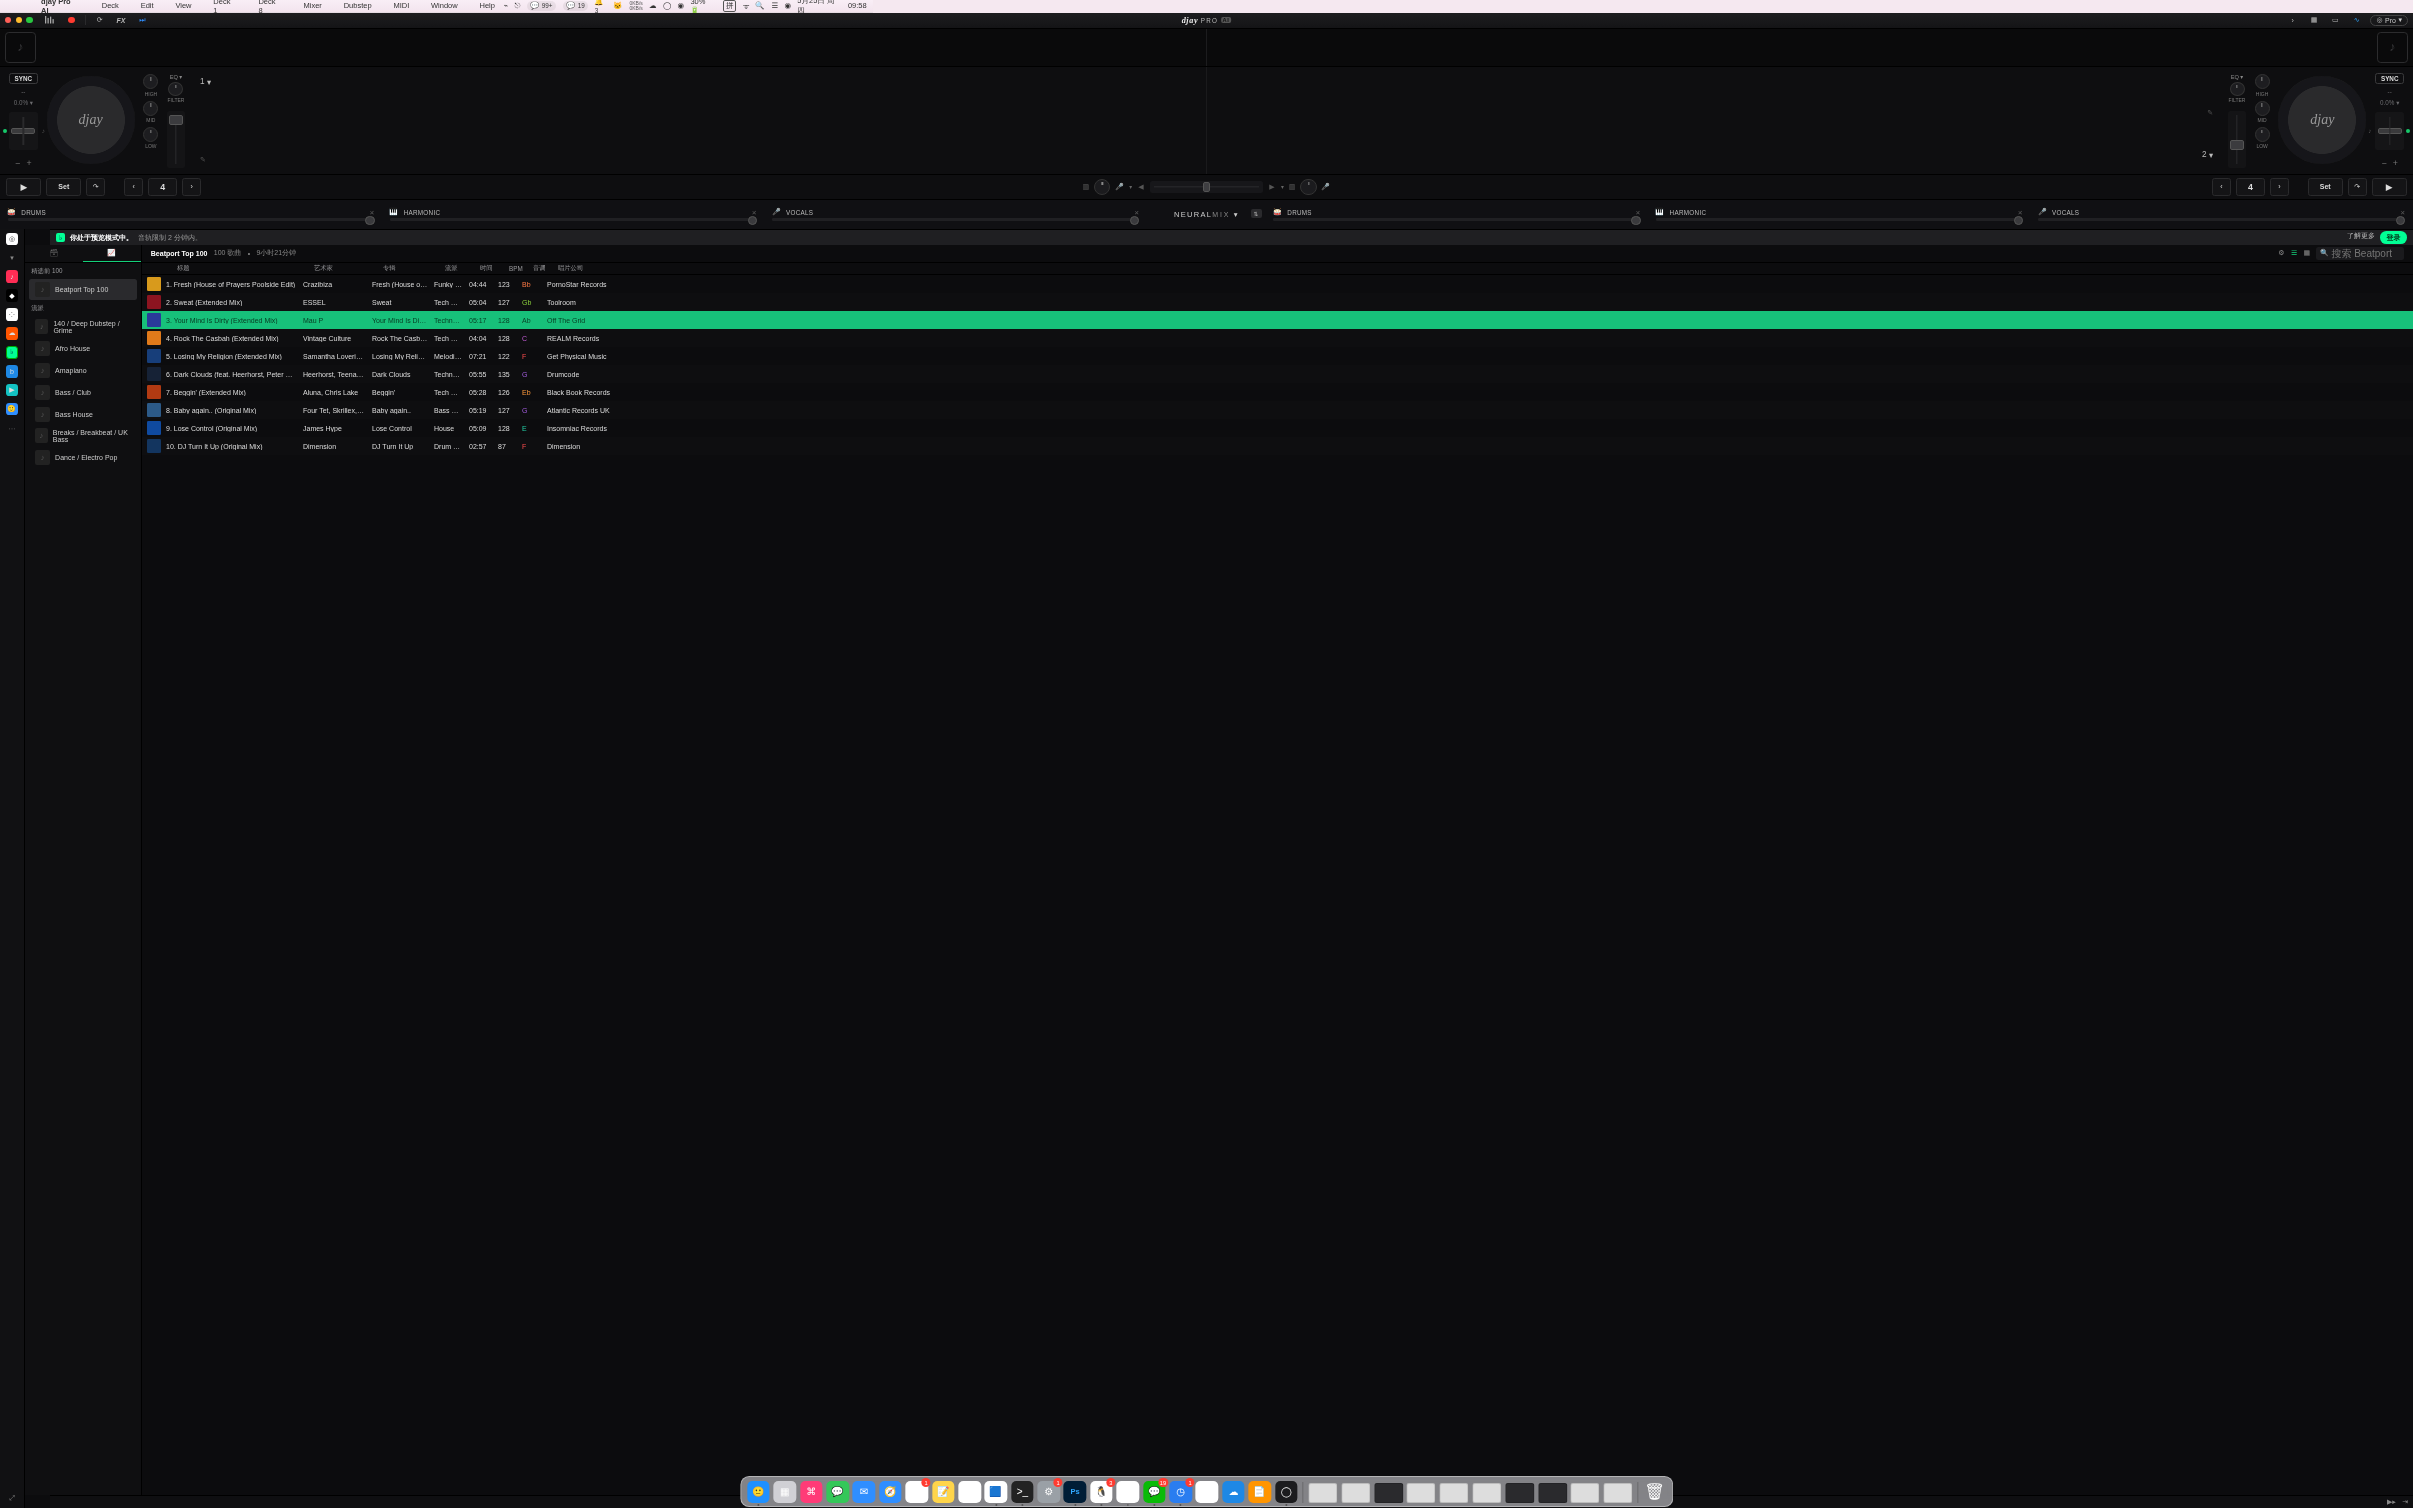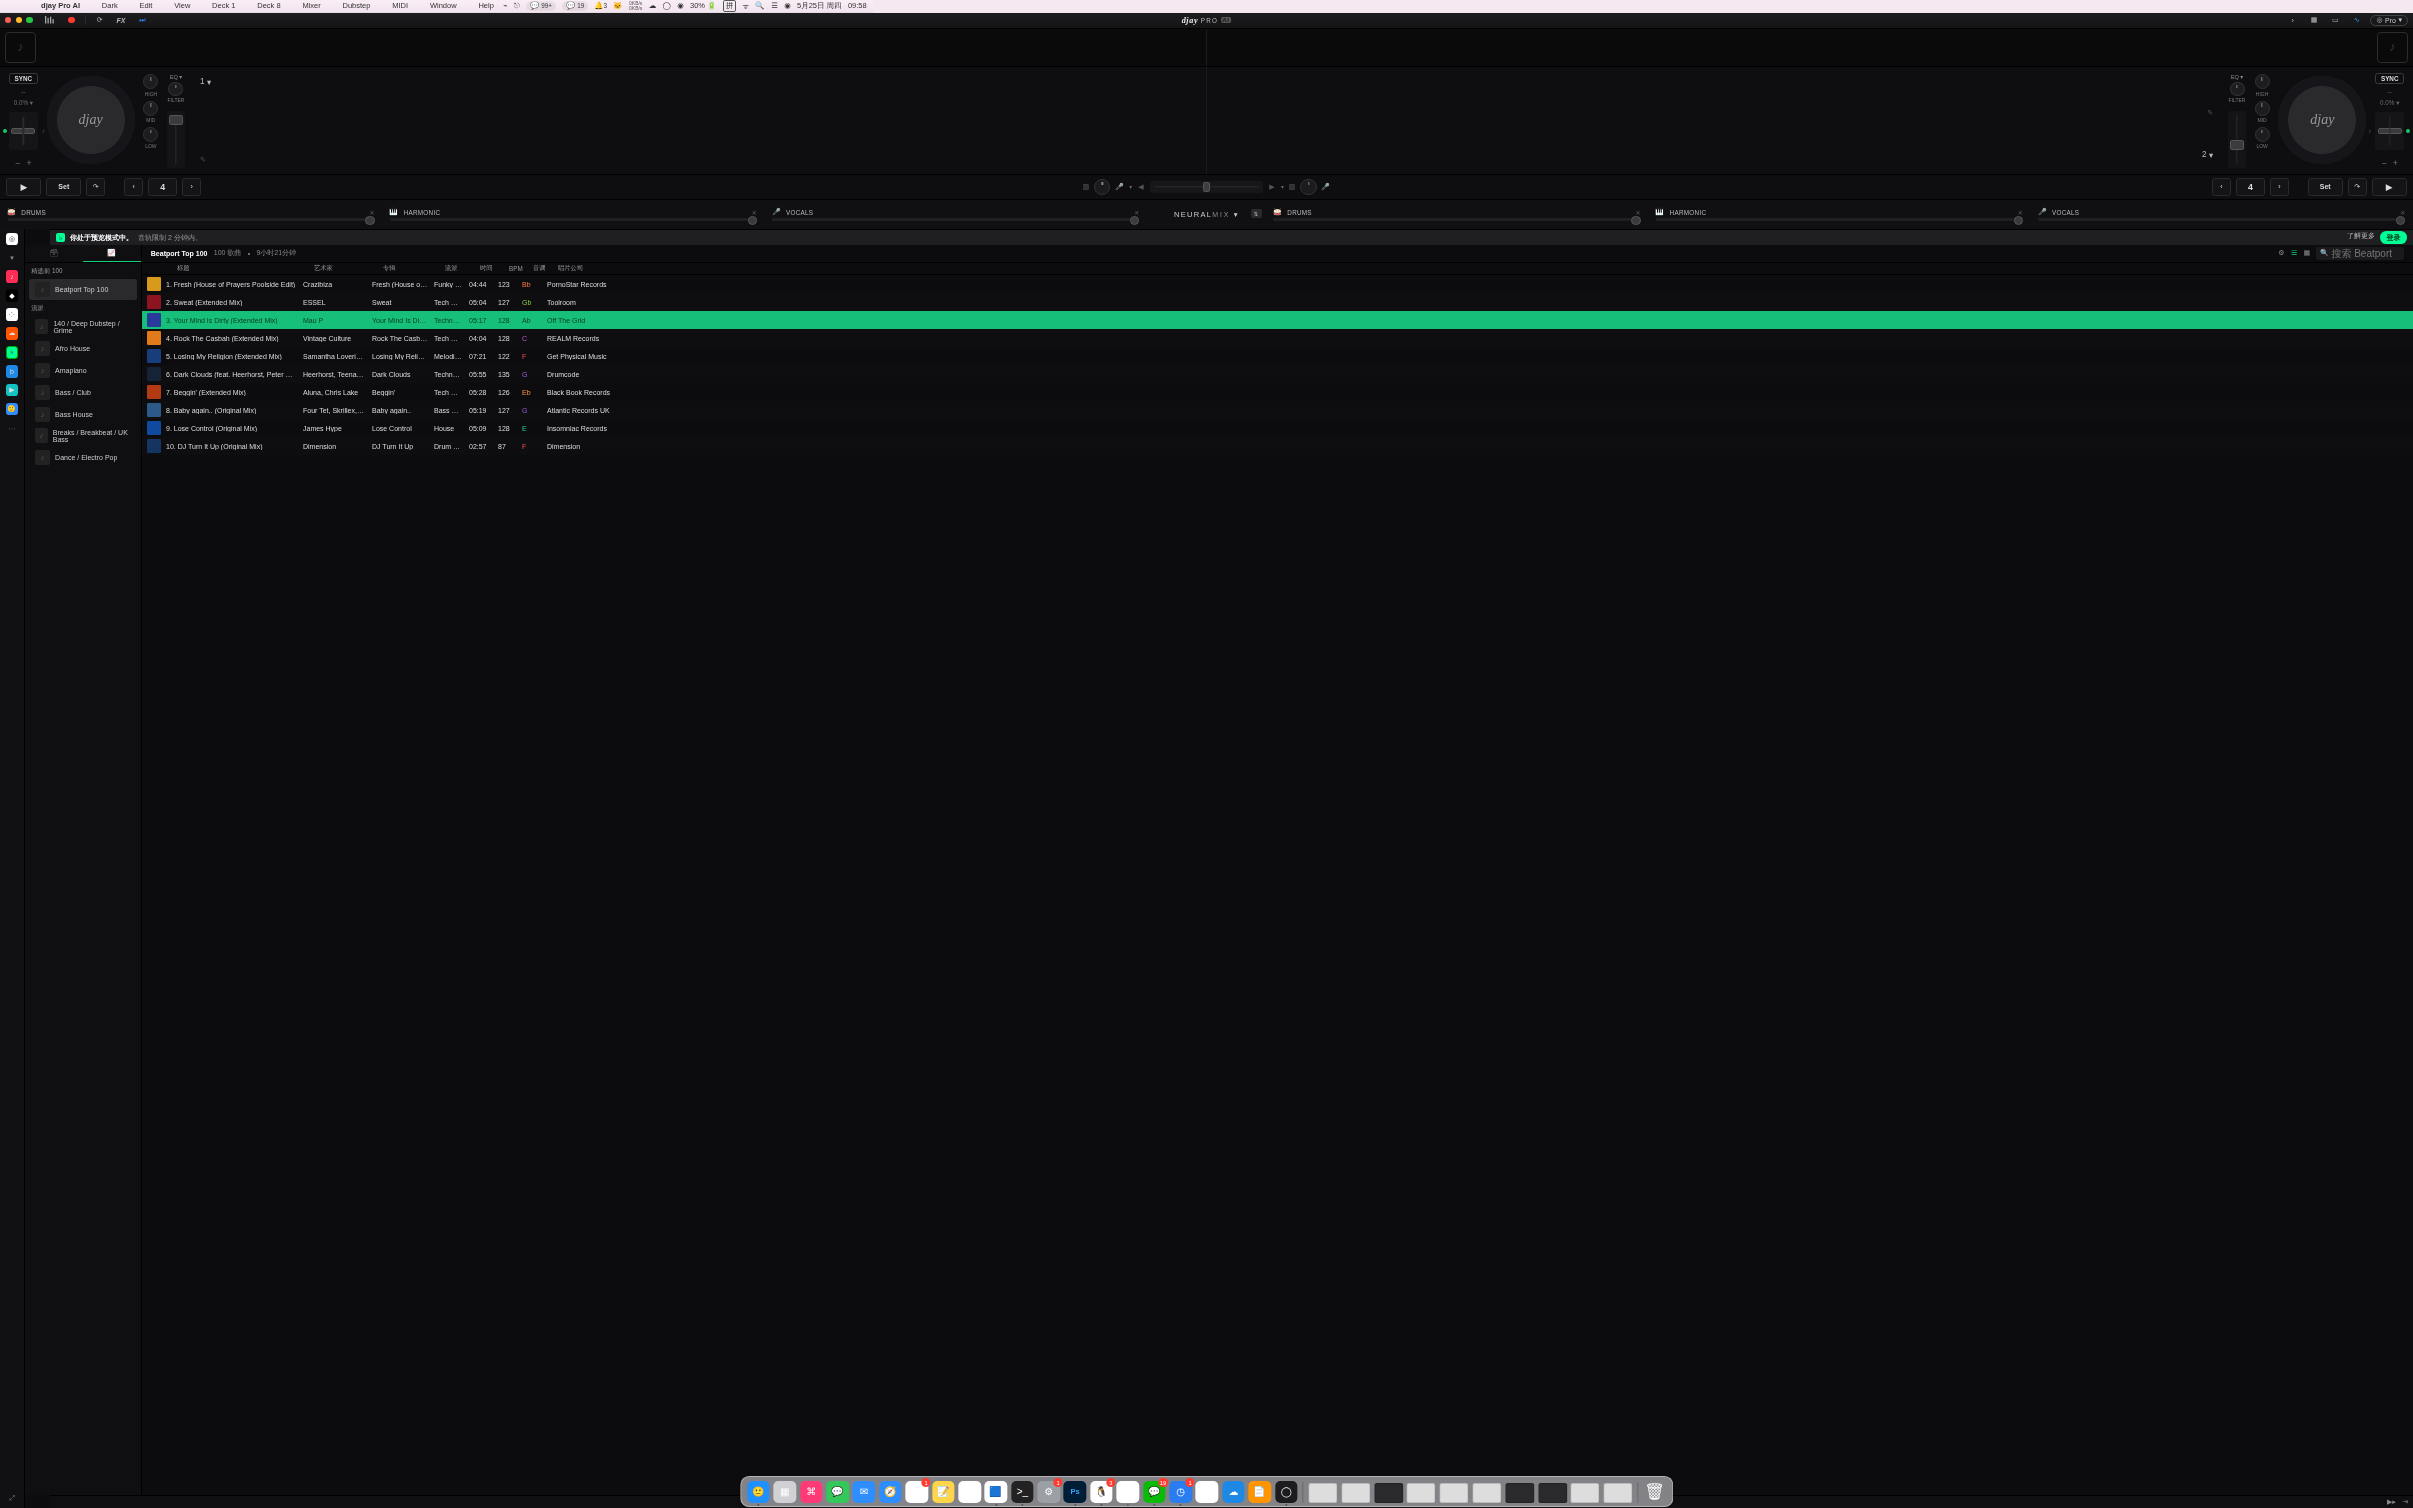--- a/index.html
+++ b/index.html
@@ -150,21 +150,21 @@
 .dthumb.dark{background:#2a2a2d;}
 
 svg{display:block;}
 </style>
 </head>
 <body>
 
 <div class="menubar">
   <span class="apple mb-item"></span>
   <span class="mb-item" style="font-weight:600">djay Pro AI</span>
-  <span class="mb-item">Dark</span>
+  <span class="mb-item">Deck</span>
   <span class="mb-item">Edit</span>
   <span class="mb-item">View</span>
   <span class="mb-item">Deck 1</span>
   <span class="mb-item">Deck 8</span>
   <span class="mb-item">Mixer</span>
   <span class="mb-item">Dubstep</span>
   <span class="mb-item">MIDI</span>
   <span class="mb-item">Window</span>
   <span class="mb-item">Help</span>
   <div class="right">

